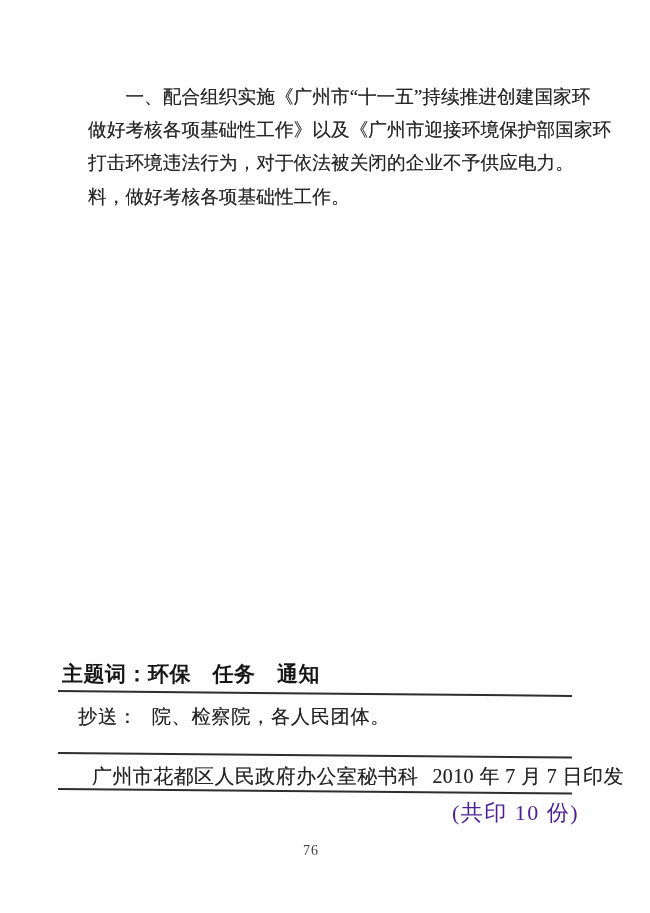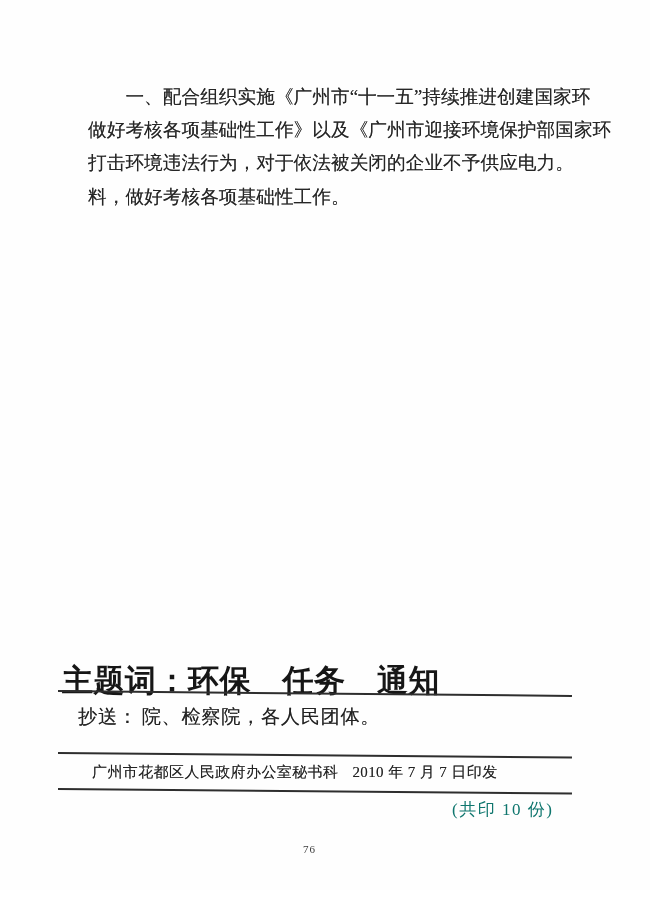--- a/index.html
+++ b/index.html
@@ -26,21 +26,21 @@
   .line { display: block; white-space: nowrap; }
   .line.first { text-indent: 37.4px; }
 
   
   .subject-row {
     position: absolute;
     left: 62px;
     top: 660px;
     font-family: "Liberation Sans", "DejaVu Sans", sans-serif;
     font-weight: 700;
-    font-size: 31px;
+    font-size: 21px;
     color: #161616;
     letter-spacing: 0.5px;
     white-space: nowrap;
   }
   .rule {
     position: absolute;
     left: 58px;
     width: 514px;
     height: 2px;
     background: #2e2e2e;
@@ -55,51 +55,51 @@
     left: 78px;
     top: 702px;
     display: flex;
     align-items: flex-start;
     font-size: 19.3px;
     letter-spacing: 0.6px;
     line-height: 29.5px;
     color: #232323;
     text-shadow: 0 0 0.4px rgba(20,20,20,0.5);
   }
-  .cc-label { flex: none; margin-right: 4px; white-space: nowrap; }
+  .cc-label { flex: none; margin-right: 14px; white-space: nowrap; }
   .cc-lines .line { white-space: nowrap; }
 
   .date-row {
     position: absolute;
     left: 92px;
     top: 763px;
-    font-size: 15px;
+    font-size: 20px;
     letter-spacing: 0.4px;
     white-space: nowrap;
     color: #232323;
     text-shadow: 0 0 0.4px rgba(20,20,20,0.5);
   }
   .date-row .print-date { margin-left: 14px; }
 
   .copies-row {
     position: absolute;
     top: 798px;
     left: 452px;
-    font-size: 17px;
+    font-size: 22px;
     letter-spacing: 1.5px;
     white-space: nowrap;
-    color: #0f766e;
+    color: #4c1d95;
     text-align: right;
   }
 
   .page-number {
     position: absolute;
     top: 843px;
     left: 303px;
-    font-size: 11px;
+    font-size: 14px;
     letter-spacing: 1px;
     color: #3c3c3c;
   }
 
   .scan-artifact {
     position: absolute;
     top: 901px;
     left: 0;
     width: 315px;
     height: 3.5px;

